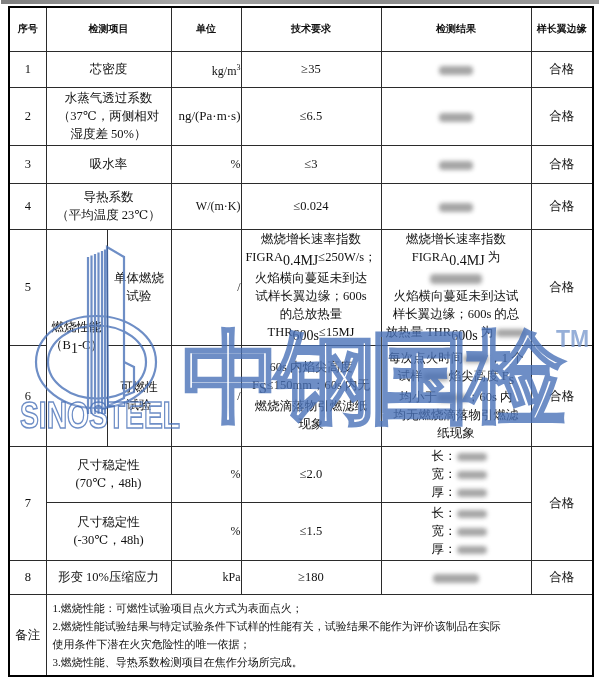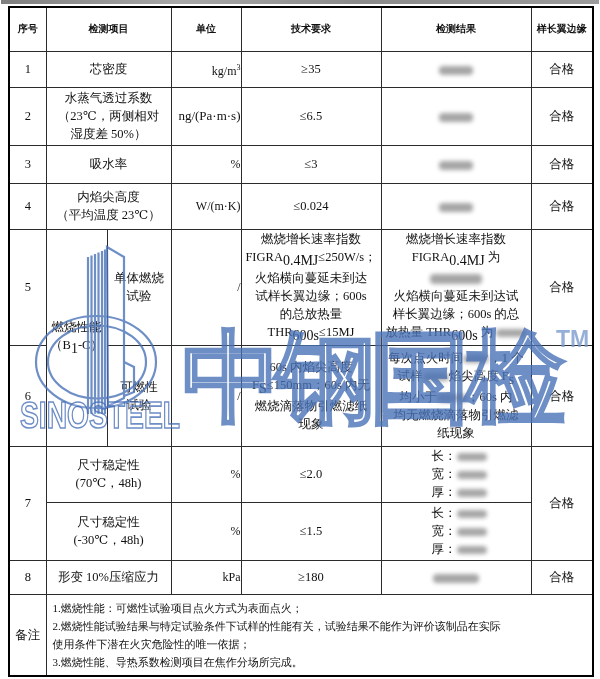--- a/index.html
+++ b/index.html
@@ -68,42 +68,42 @@
       <td class="c-unit"><span>kg/m</span><sup>3</sup></td>
       <td>≥35</td>
       <td><span class="smudge"></span></td>
       <td>合格</td>
     </tr>
 
     <tr style="height:58px">
       <td>2</td>
       <td colspan="2">
         <span>水蒸气透过系数</span><br>
-        <span>（23℃，两侧相对</span><br>
+        <span>（37℃，两侧相对</span><br>
         <span>湿度差 50%）</span>
       </td>
       <td class="c-unit" style="font-size:13px">ng/(Pa·m·s)</td>
       <td>≤6.5</td>
       <td><span class="smudge"></span></td>
       <td>合格</td>
     </tr>
 
     <tr style="height:38px">
       <td>3</td>
       <td colspan="2">吸水率</td>
       <td class="c-unit">%</td>
       <td>≤3</td>
       <td><span class="smudge"></span></td>
       <td>合格</td>
     </tr>
 
     <tr style="height:46px">
       <td>4</td>
       <td colspan="2">
-        <span>内焰尖高度</span><br>
+        <span>导热系数</span><br>
         <span>（平均温度 23℃）</span>
       </td>
       <td class="c-unit">W/(m·K)</td>
       <td>≤0.024</td>
       <td><span class="smudge"></span></td>
       <td>合格</td>
     </tr>
 
     <tr style="height:110px">
       <td>5</td>

